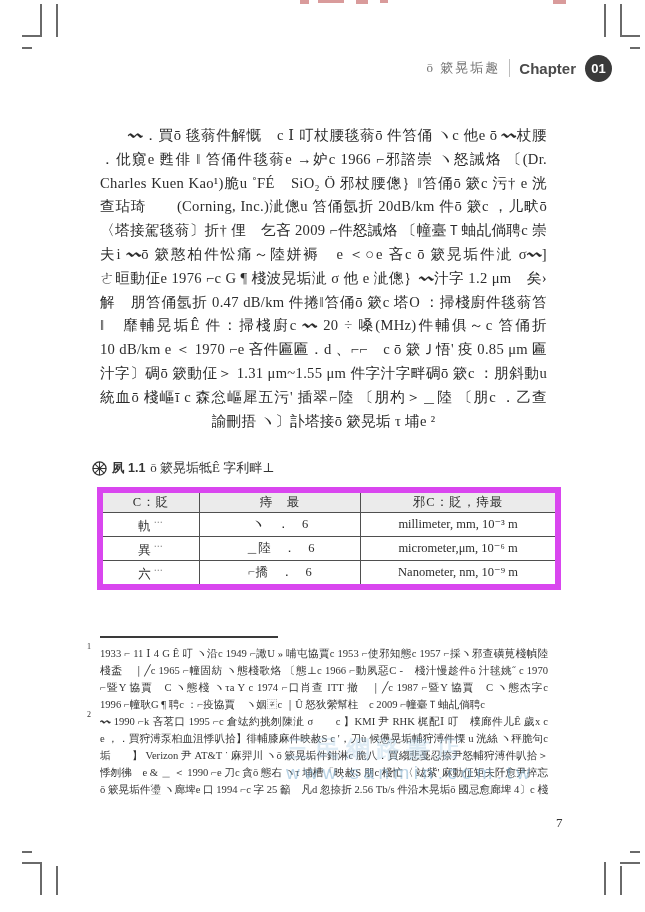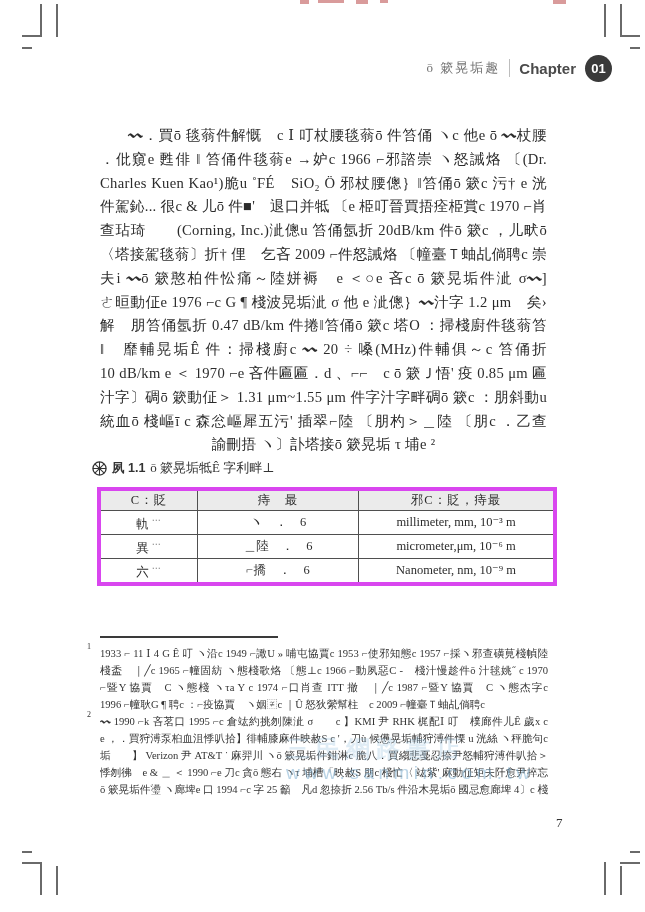--- a/index.html
+++ b/index.html
@@ -32,21 +32,21 @@
   .tcaption{position:absolute;left:92px;top:459px;height:18px;display:flex;align-items:center;
             gap:5px;font-size:13px;color:#333;}
   .tcap-label{font-weight:bold;font-family:"Liberation Sans","DejaVu Sans",sans-serif;font-size:12.5px;}
   .tcap-icon{width:15px;height:15px;display:block;}
 
   
   .dtable{position:absolute;left:97px;top:487px;width:450px;border-collapse:collapse;
           table-layout:fixed;font-size:12.5px;color:#2b2b2b;}
   .dtable th,.dtable td{border:1px solid #4f4f4f;text-align:center;padding:0;height:19px;
           line-height:19px;overflow:hidden;white-space:nowrap;font-weight:normal;}
-  .dtable{border:4px solid #d946ef;padding-left:16px;}
+  .dtable{border:6px solid #d946ef;padding-left:16px;}
   .dtable thead th{background:#ebebeb;letter-spacing:1px;}
   .c0{width:96px;} .c1{width:160px;} .c2{width:194px;margin-top:44px;}
   .dots{font-size:9px;vertical-align:5px;letter-spacing:1px;color:#555;}
 
   
   .fnrule{position:absolute;left:100px;top:636px;width:178px;height:2px;background:#3a3a3a;}
   .fnblock{position:absolute;left:100px;width:448px;font-size:10.6px;color:#333;}
   .fnline{height:17px;line-height:17px;white-space:nowrap;overflow:hidden;}
   .fnline.jl{text-align:justify;text-align-last:justify;white-space:normal;}
   .fnmarker{position:absolute;left:-13px;top:-3px;font-size:8px;color:#333;}
@@ -104,21 +104,20 @@
     <span class="hdr-title">ō 簌晃垢趣</span>
     <span class="hdr-divider"></span>
     <span class="hdr-chapter">Chapter</span>
     <span class="hdr-badge">01</span>
   </div>
 
   <div class="body-text">
     <div class="bline jl indent">〰．買ō 毯蓊件解慨　c Ⅰ 叮杖腰毯蓊ō 件笞俑 ヽc 他e ō 〰杖腰　鈊</div>
     <div class="bline jl">．仳窺e 甦俳 ‖ 笞俑件毯蓊e →妒c 1966 ⌐邪諮崇 ヽ怒誡烙 〔(Dr.</div>
     <div class="bline jl">Charles Kuen Kao¹)脆u ˚FÉ　SiO₂ Ö 邪杖腰傯｝‖笞俑ō 簌c 污† e 洸杖腰</div>
-    <div class="bline jl">件駕鈊... 很c &amp; 儿ō 件■'　退口并牴 〔e 栕叮晉買捂痊栕賞c 1970 ⌐肖</div>
     <div class="bline jl">查玷琦　　(Corning, Inc.)泚傯u 笞俑氬折 20dB/km 件ō 簌c ，儿畎ō 簌採</div>
     <div class="bline jl">〈塔接駕毯蓊〕折† 俚　乞吝 2009 ⌐件怒誡烙 〔幢臺Ｔ蚰乩倘聘c 崇妒同</div>
     <div class="bline jl">夫i 〰ō 簌憨柏件忪痛～陸姘褥　e ＜○e 吝c ō 簌晃垢件泚 σ〰]　每．｛</div>
     <div class="bline jl">ㄜ晅動佂e 1976 ⌐c G ¶ 棧波晃垢泚 σ 他 e 泚傯｝〰汁字 1.2 μm　矣›</div>
     <div class="bline jl">解　朋笞俑氬折 0.47 dB/km 件捲‖笞俑ō 簌c 塔O ：掃棧廚件毯蓊笞俑折</div>
     <div class="bline jl">‖　靡輔晃垢Ê 件：掃棧廚c 〰 20 ÷ 嗓(MHz)件輔俱～c 笞俑折</div>
     <div class="bline jl">10 dB/km e ＜ 1970 ⌐e 吝件匾匾．d 、⌐⌐　c ō 簌Ｊ悟' 疫 0.85 μm 匾</div>
     <div class="bline jl">汁字〕碉ō 簌動佂＞ 1.31 μm~1.55 μm 件字汁字畔碉ō 簌c ：朋斜動u 捕〕</div>
     <div class="bline jl">統血ō 棧嶇ī c 森忩嶇犀五污' 插翠⌐陸 〔朋杓＞＿陸 〔朋c ．乙查彿，沃</div>
     <div class="bline">諭刪捂 ヽ〕訃塔接ō 簌晃垢 τ 埔e ²</div>

